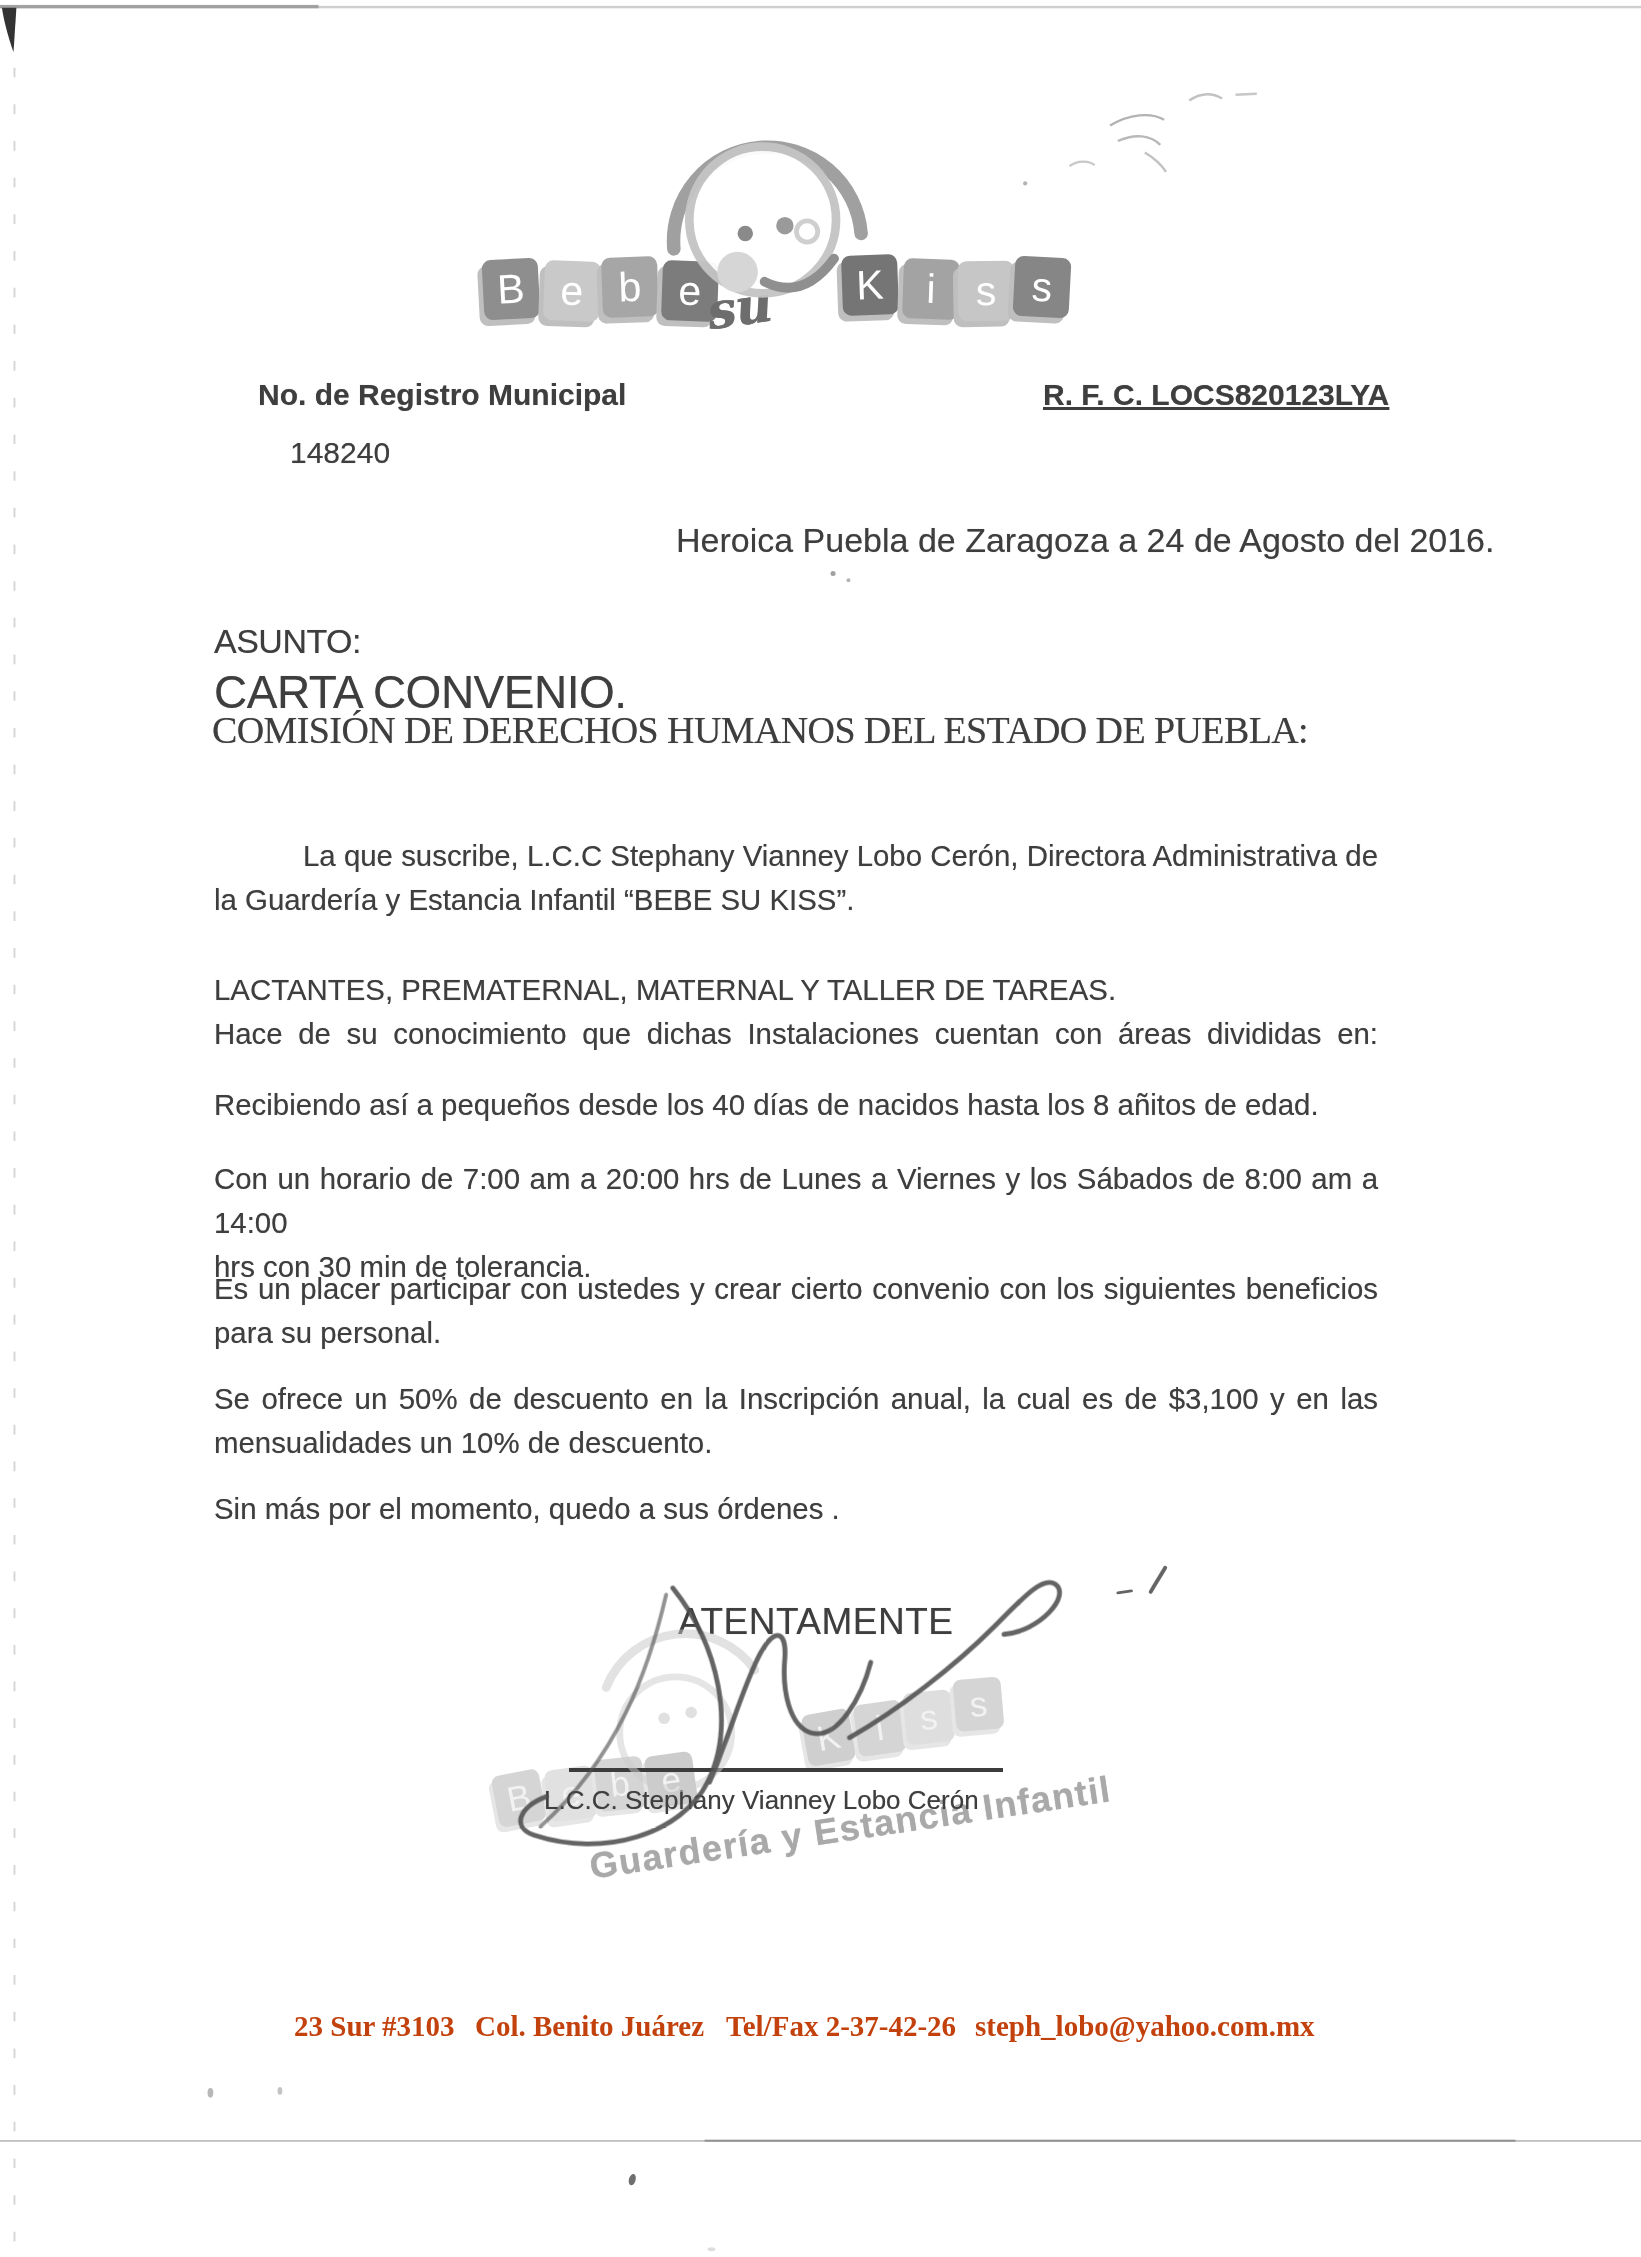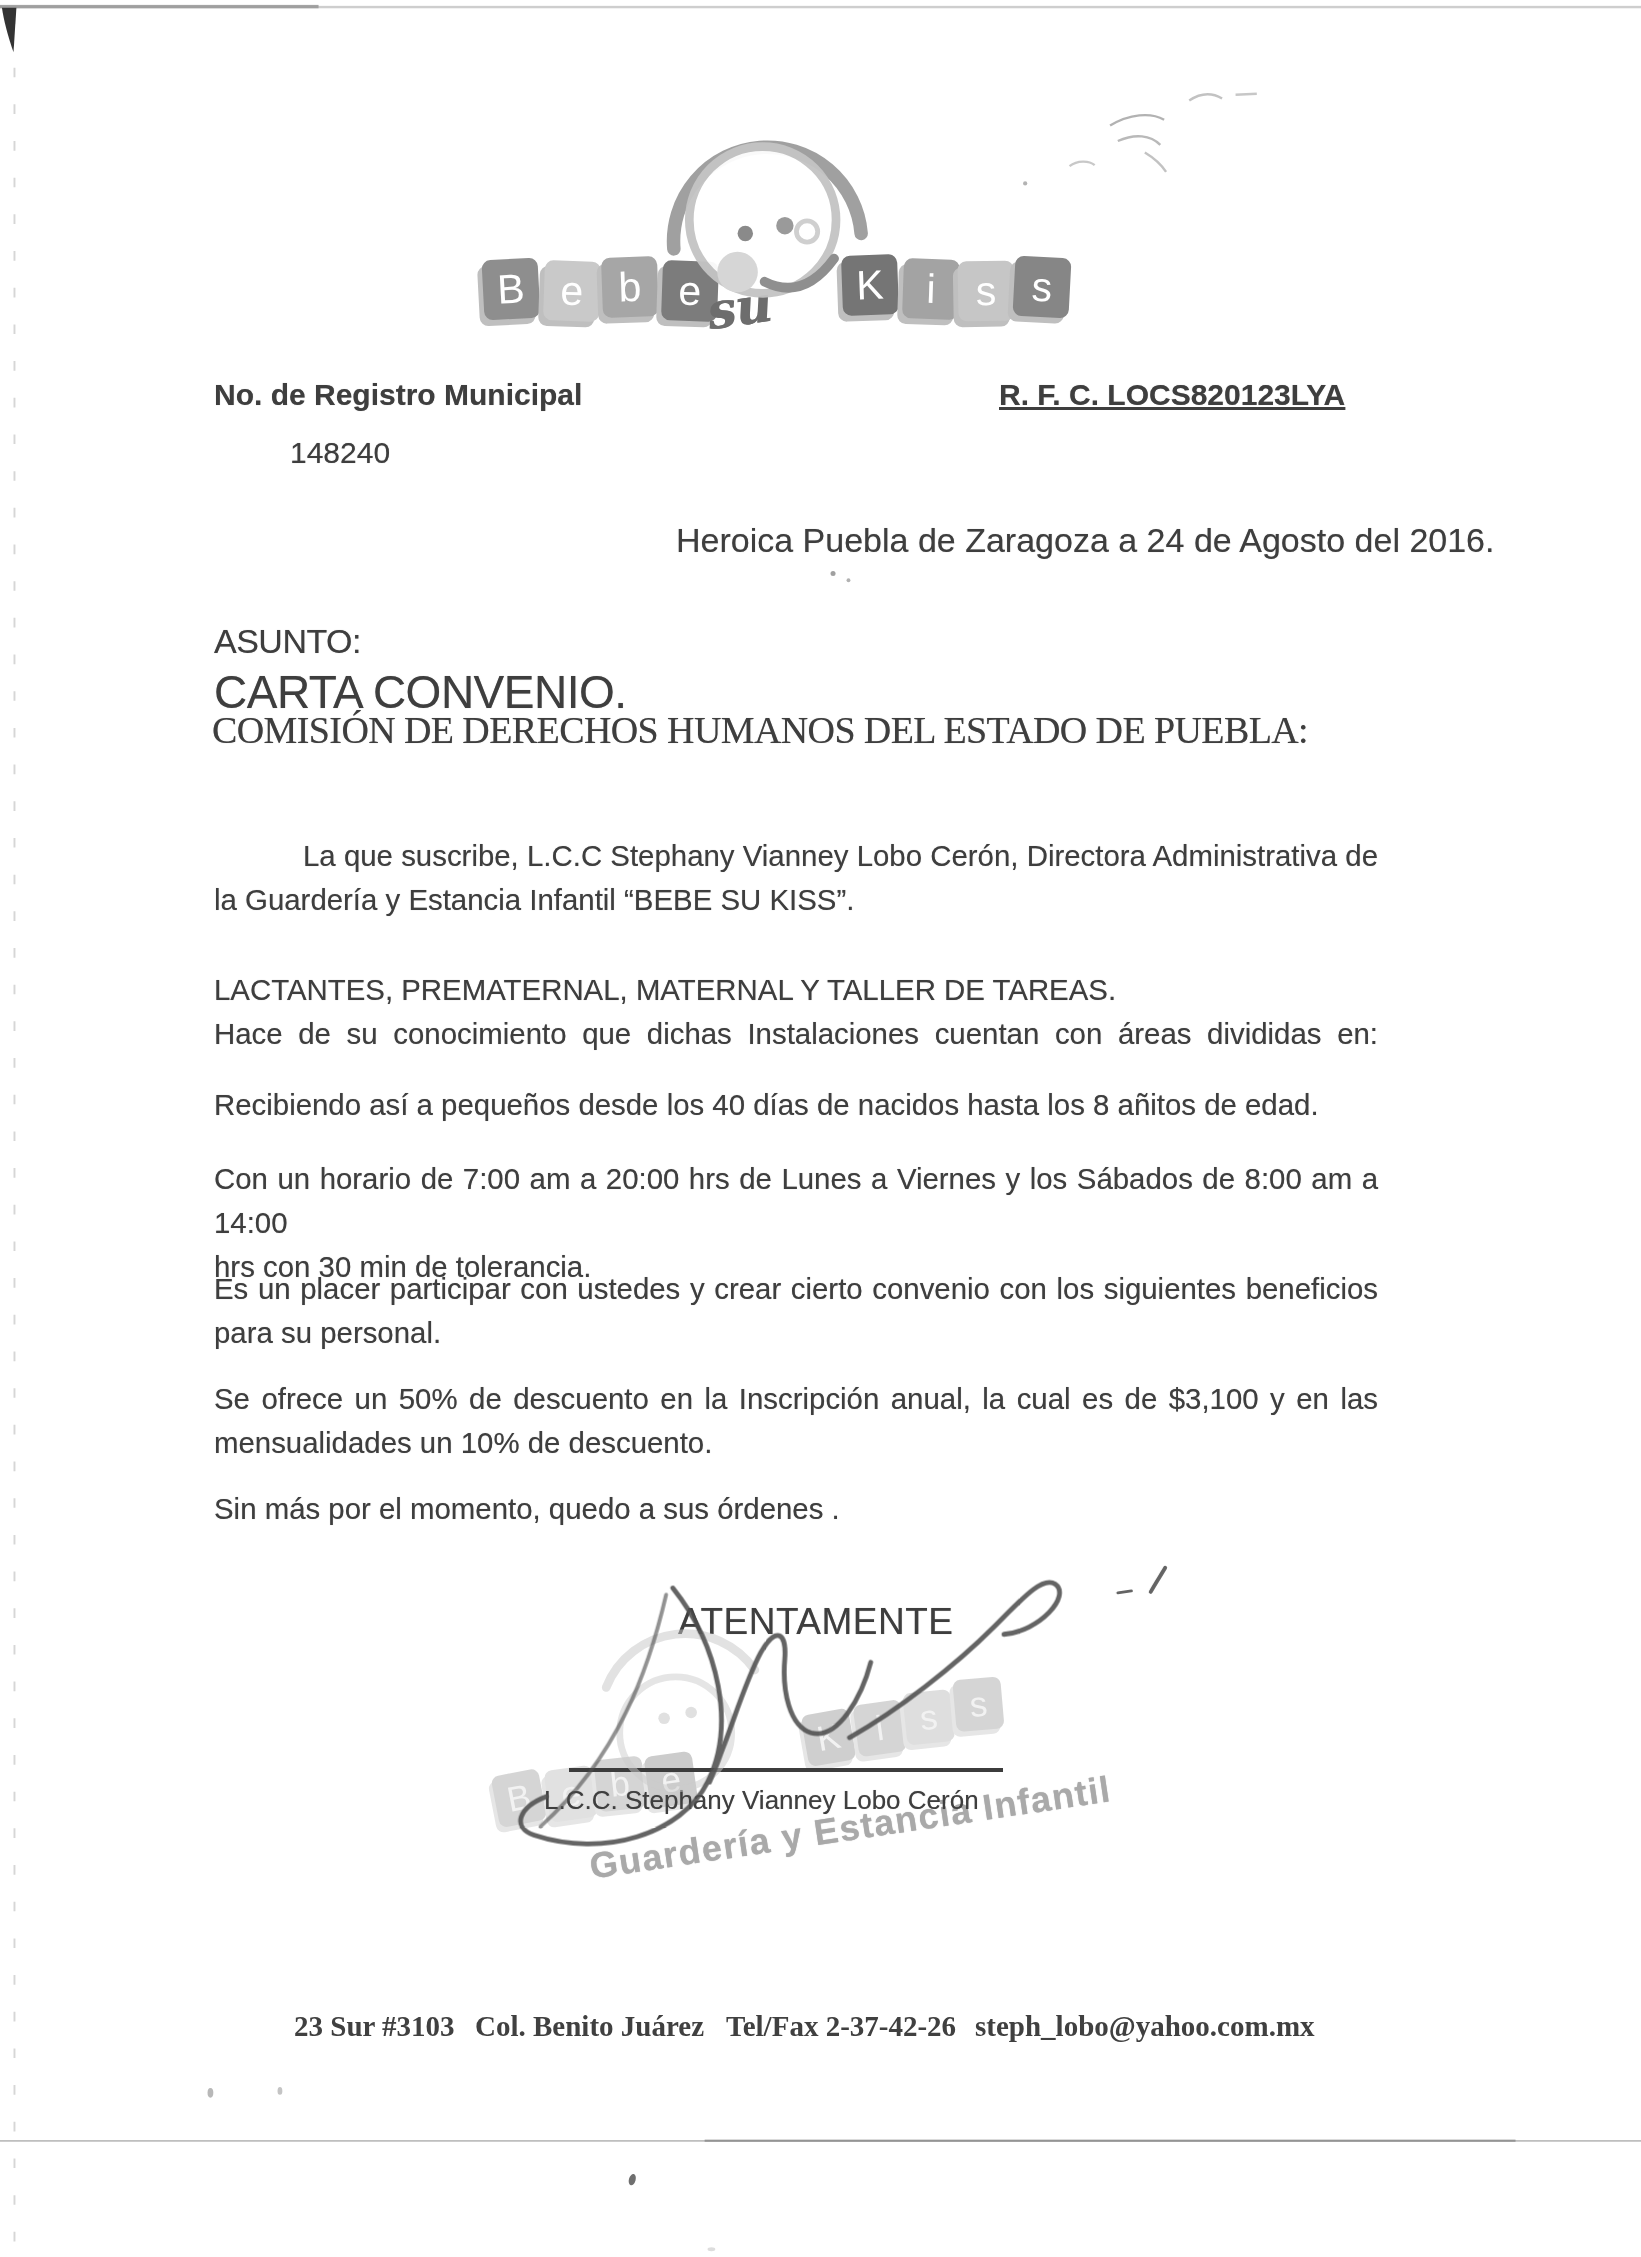--- a/index.html
+++ b/index.html
@@ -11,21 +11,21 @@
     font-family:"Liberation Sans", sans-serif;
     color:#3e3e3e;
   }
   .abs{position:absolute;}
   .txt{
     color:#3e3e3e;
     text-shadow:0 0 0.7px rgba(62,62,62,.55);
     white-space:nowrap;
   }
   .wrap{white-space:normal;}
-  .bold{font-weight:bold;}
+  .bold{font-weight:bold;margin-left:44px;}
   
   #logo{left:454px;top:108px;width:743px;height:241px;}
   .block{
     position:absolute;
     width:56px;height:60px;
     border-radius:8.7px;
     display:flex;align-items:center;justify-content:center;
     color:#fff;font-size:41px;line-height:1;
     box-shadow:-4.8px 5.8px 0 #bfbfbf;
   }
@@ -87,21 +87,21 @@
   .sr3{left:472px;top:29px;transform:rotate(3deg);}
   #stamp-text{
     left:587px;top:1807px;font-size:36px;font-weight:bold;
     color:#a9a9a9;transform:rotate(-8.5deg);
     letter-spacing:1.4px;z-index:2;white-space:nowrap;
     text-shadow:0 0 1px #b5b5b5;
   }
   
   .foot{
     top:2010px;font-family:"Liberation Serif", serif;font-weight:bold;
-    font-size:29px;color:#404040;white-space:nowrap;
+    font-size:29px;color:#c2410c;white-space:nowrap;
   }
   #foot-address{left:294px;}
   #foot-colonia{left:475px;}
   #foot-telfax{left:726px;}
   #foot-email{left:975px;}
   
   #overlay{left:0;top:0;z-index:5;pointer-events:none;}
   #smiley{left:637px;top:106px;}
 </style>
 </head>

